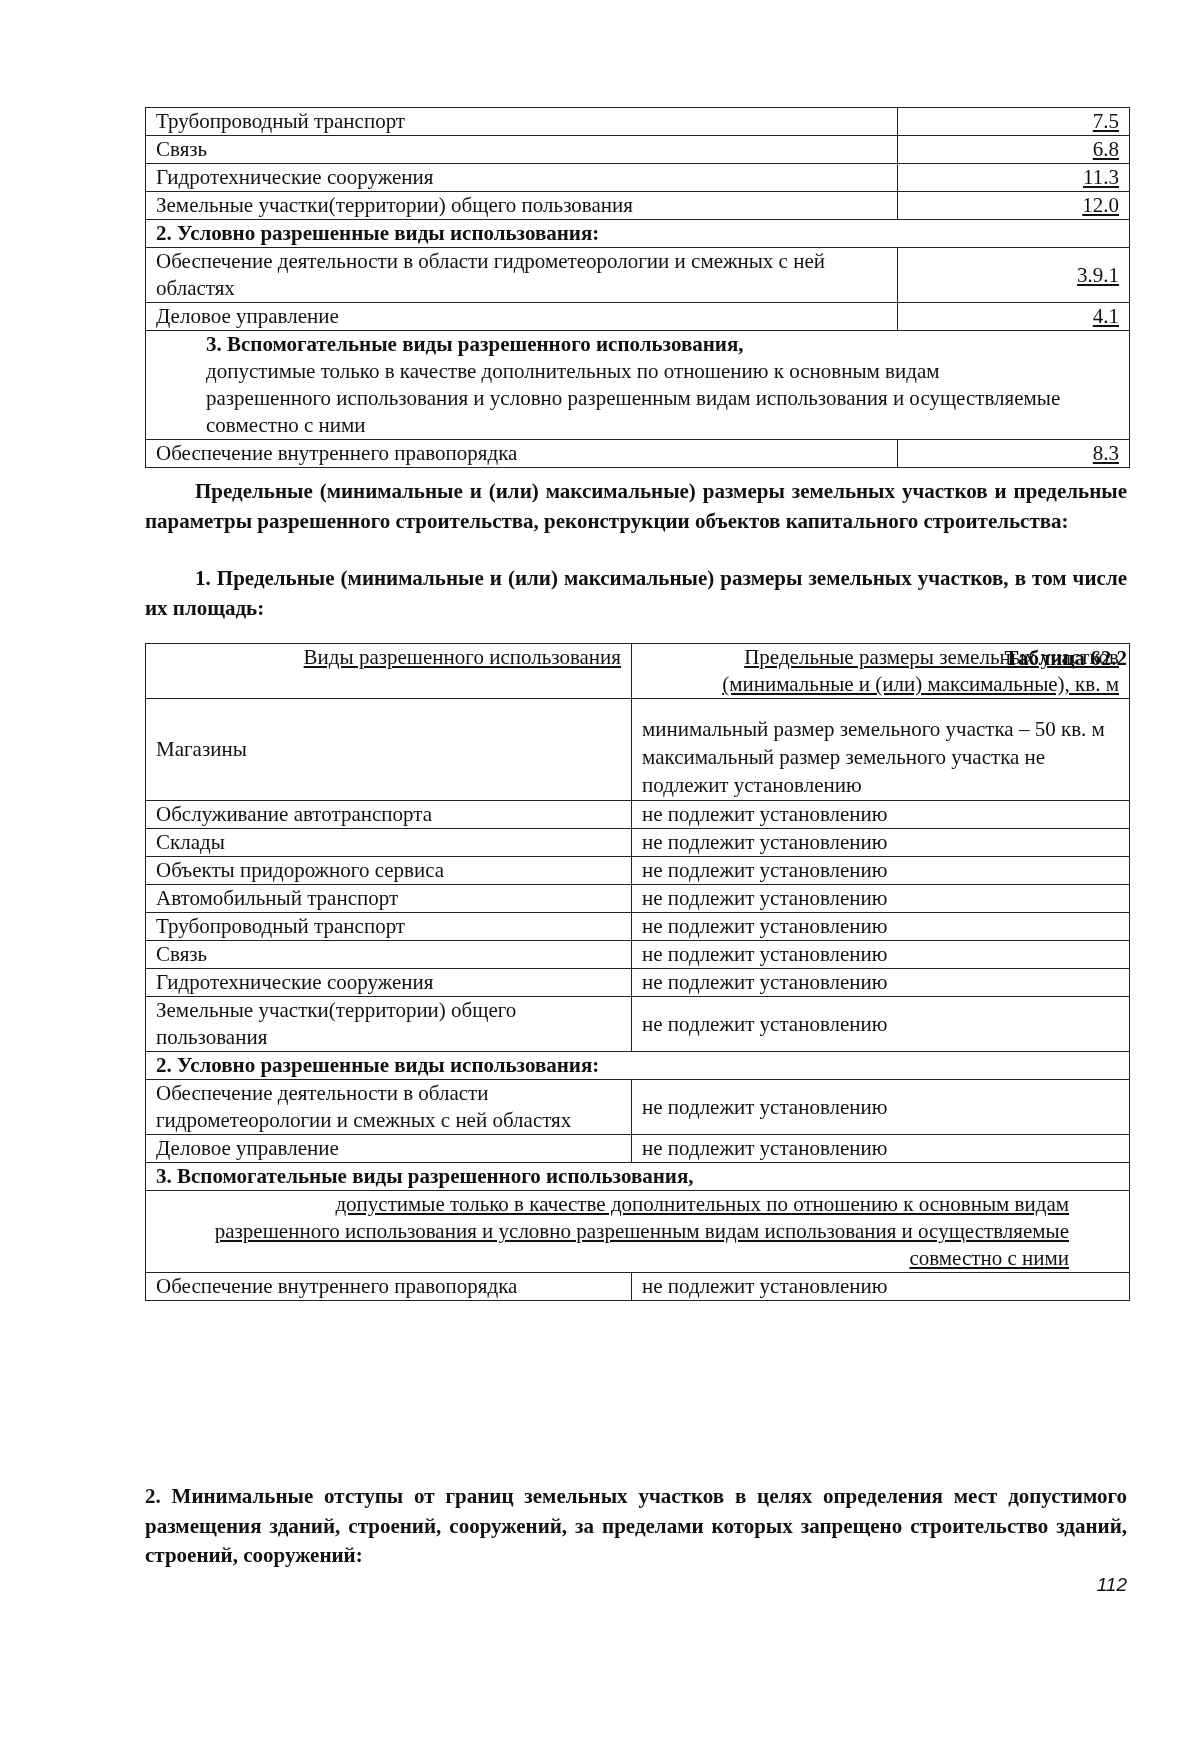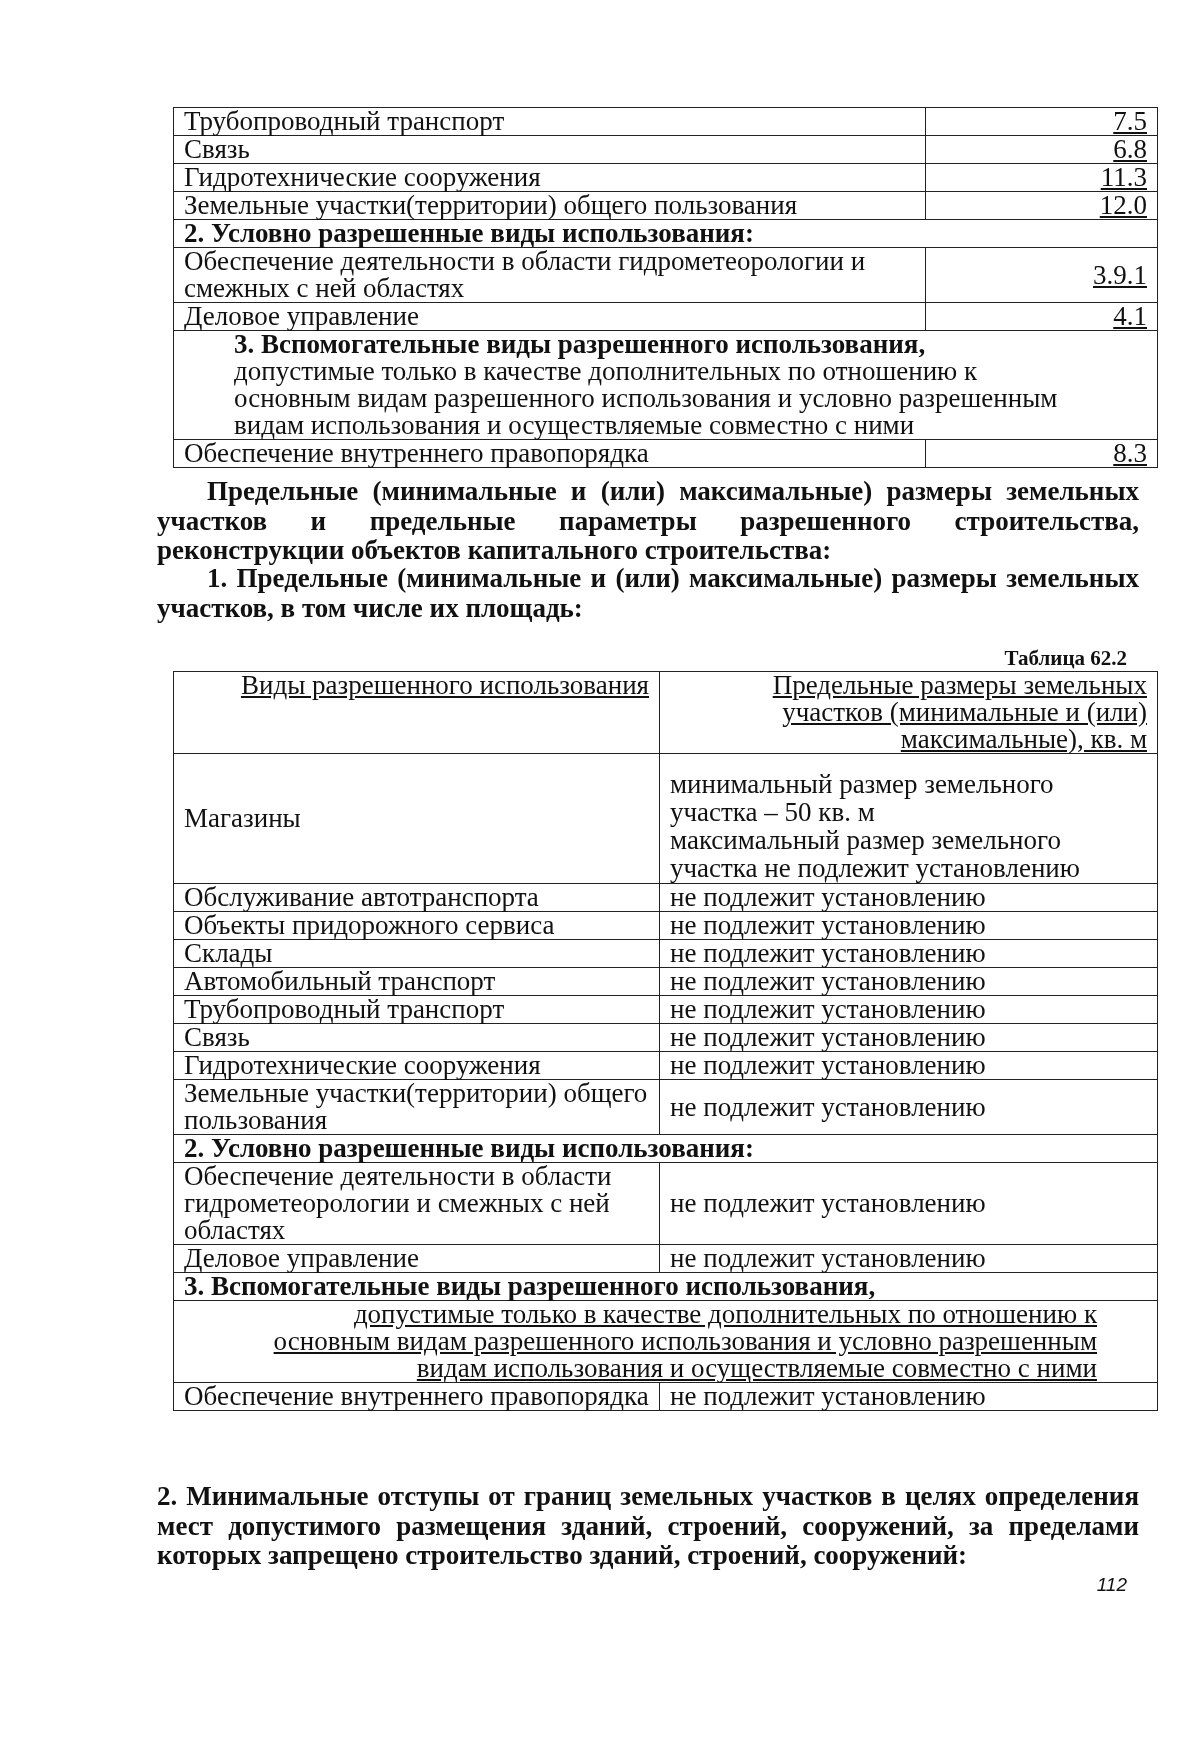--- a/index.html
+++ b/index.html
@@ -1,33 +1,33 @@
 <!DOCTYPE html>
 <html><head>
 <meta charset="utf-8">
 <style>
   html, body { margin: 0; padding: 0; background: #ffffff; }
   body { width: 1200px; height: 1748px; position: relative; overflow: hidden;
          font-family: "Liberation Serif", serif; color: #111; }
   .page { position: absolute; left: 0; top: 0; width: 1200px; height: 1748px; }
   table.doc { position: absolute; border-collapse: collapse; table-layout: fixed;
-              font-size: 27px; line-height: 27px; margin-left: 28px; }
+              font-size: 21px; line-height: 27px; }
   table.doc td { border: 1.6px solid #222; padding: 0 10px; vertical-align: middle; }
   td.c { text-align: right; text-decoration: underline; }
   td.b { font-weight: bold; }
   #t1 { left: 145px; top: 107px; width: 984px; }
   #t1 col.c1 { width: 752px; }
   #t1 col.c2 { width: 232px; }
   #t1 td { height: 27px; }
-  #t2 { left: 145px; top: 671px; width: 984px; }
+  #t2 { left: 145px; top: 643px; width: 984px; }
   #t2 col.c1 { width: 486px; }
   #t2 col.c2 { width: 498px; }
   #t2 td { height: 27px; }
   .para { position: absolute; left: 145px; width: 982px; font-weight: bold;
-          font-size: 27px; line-height: 29.5px; text-align: justify; margin-left: 12px; }
+          font-size: 21px; line-height: 29.5px; text-align: justify; }
   .para .ind { display: inline-block; width: 50px; }
   #p1 { top: 477px; }
   #p2 { top: 564px; }
   #tcap { position: absolute; left: 900px; width: 227px; top: 645px;
           text-align: right; font-weight: bold; font-size: 21px; line-height: 27px; }
   #p3 { top: 1482px; }
   #pagenum { position: absolute; left: 1060px; width: 67px; top: 1574px; text-align: right;
              font-family: "Liberation Sans", sans-serif; font-size: 19px; font-style: italic; }
 </style>
 </head>
@@ -106,25 +106,25 @@
       <td style="line-height:28px; padding-top:16px; padding-bottom:1px">
         <div>минимальный размер земельного участка – 50 кв. м</div>
         <div>максимальный размер земельного участка не подлежит установлению</div>
       </td>
     </tr>
     <tr>
       <td>Обслуживание автотранспорта</td>
       <td>не подлежит установлению</td>
     </tr>
     <tr>
-      <td>Объекты придорожного сервиса</td>
+      <td>Склады</td>
       <td>не подлежит установлению</td>
     </tr>
     <tr>
-      <td>Склады</td>
+      <td>Объекты придорожного сервиса</td>
       <td>не подлежит установлению</td>
     </tr>
     <tr>
       <td>Автомобильный транспорт</td>
       <td>не подлежит установлению</td>
     </tr>
     <tr>
       <td>Трубопроводный транспорт</td>
       <td>не подлежит установлению</td>
     </tr>

